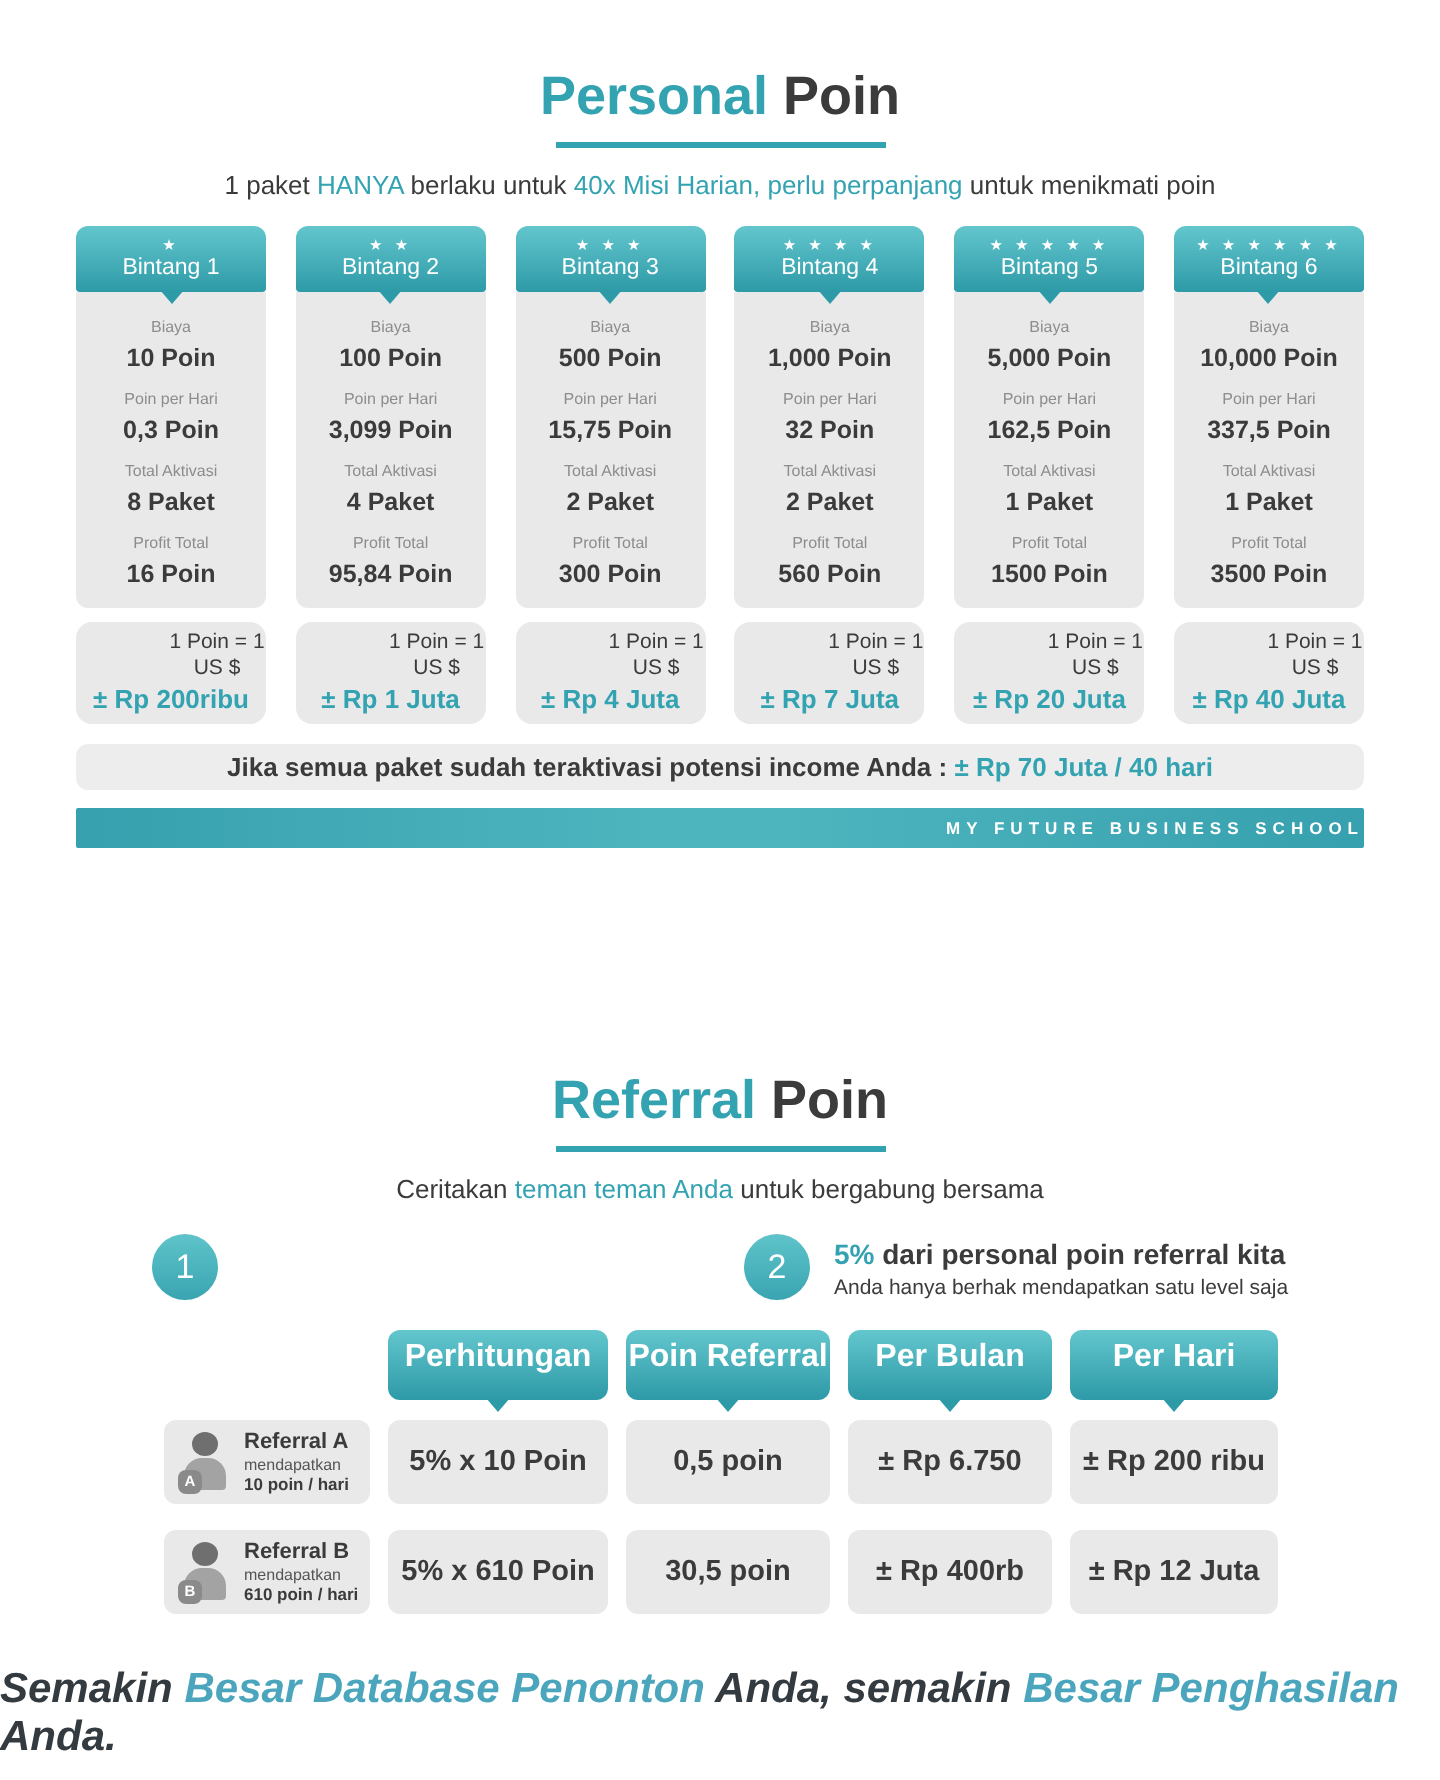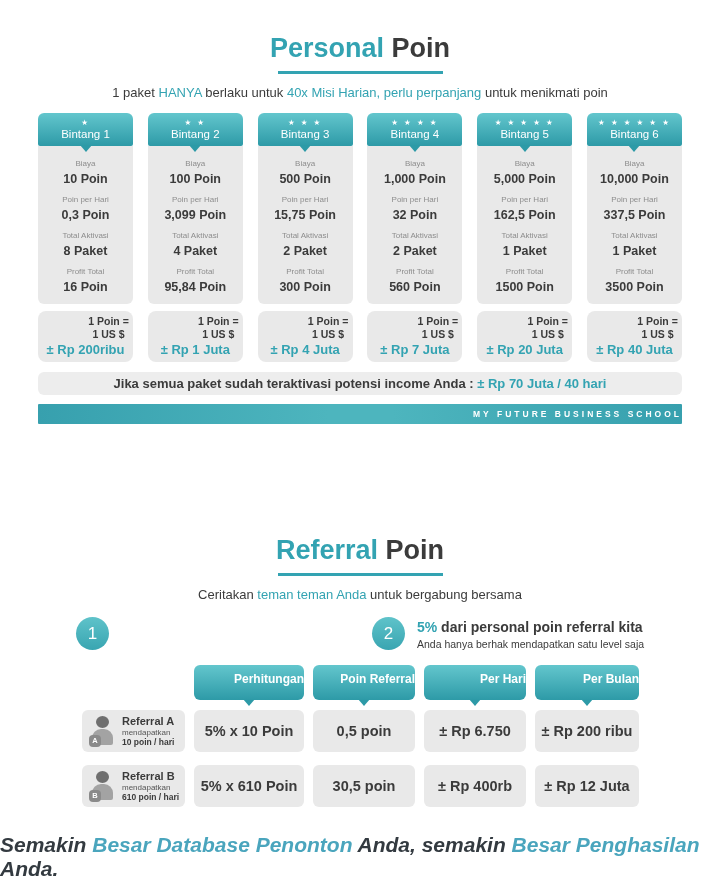--- a/index.html
+++ b/index.html
@@ -26,21 +26,21 @@
   .pname{font-size:11.5px;line-height:14px;}
   .ptr{position:absolute;left:50%;bottom:-6px;margin-left:-6px;width:0;height:0;
        border-left:6px solid transparent;border-right:6px solid transparent;
        border-top:7px solid var(--hdr-bot);z-index:2;}
   .pcol-b{background:var(--gray);border-radius:0 0 6px 6px;text-align:center;padding:4px 0 10px;}
   .plabel{font-size:8px;color:var(--label);margin-top:9px;line-height:10px;}
   .pval{font-size:12.5px;font-weight:bold;margin-top:3px;line-height:14px;}
 
   .xrow{margin:7px 38px 0;display:flex;justify-content:space-between;}
   .xbox{width:95px;background:var(--gray);border-radius:8px;text-align:center;padding:4px 0 5px;}
-  .xrate{font-size:10.5px;font-weight:bold;line-height:13px;margin-left:46px;}
+  .xrate{font-size:10.5px;font-weight:normal;line-height:13px;margin-left:46px;}
   .xidr{font-size:13px;font-weight:bold;color:var(--accent);line-height:15px;margin-top:1px;}
 
   .banner{margin:10px 38px 0;background:#ededed;border-radius:6px;height:23px;
           text-align:center;font-size:13px;font-weight:bold;line-height:23px;}
   .banner .acc{color:var(--accent);}
 
   .footbar{margin:9px 38px 0;height:20px;border-radius:1px;
            background:linear-gradient(90deg,#37a0ae,#4db5be 45%,#4db5be 55%,#37a0ae);
            color:#fff;font-size:8.5px;font-weight:bold;letter-spacing:3px;
            text-align:right;line-height:20px;}
@@ -55,22 +55,22 @@
            background:linear-gradient(180deg,#5fc3ca,#39a5b1);color:#fff;
            font-size:17px;font-weight:300;text-align:center;line-height:33px;}
   .ptext{margin-left:12px;padding-top:2px;}
   .ptitle{font-size:14px;font-weight:bold;line-height:17px;}
   .psub{font-size:10.5px;margin-top:2px;line-height:13px;}
 
   
   .rtable{margin:14px 0 0 82px;display:grid;
           grid-template-columns:103px 110px 102px 102px 104px;column-gap:9px;}
   .rhdr{position:relative;background:linear-gradient(180deg,var(--hdr-top),var(--hdr-bot));
-        border-radius:6px;height:35px;color:#fff;font-size:12px;font-weight:bold;
-        text-align:right;line-height:28px;}
+        border-radius:6px;height:35px;color:#fff;font-size:16px;font-weight:bold;
+        text-align:center;line-height:28px;}
   .rhdr .ptr{bottom:-6px;}
   .rrow-gap{height:10px;grid-column:1/6;}
   .rrow-gap2{height:13px;grid-column:1/6;}
   .rcell{background:var(--gray);border-radius:6px;height:42px;display:flex;
          align-items:center;justify-content:center;font-size:14.5px;font-weight:bold;}
   .rlabel{background:var(--gray);border-radius:6px;height:42px;display:flex;
           align-items:center;padding-left:7px;}
   .avatar{position:relative;width:27px;height:32px;flex:0 0 27px;}
   .av-head{position:absolute;top:1px;left:7px;width:13px;height:12px;border-radius:50%;background:#6f6f6f;}
   .av-body{position:absolute;bottom:2px;left:3px;width:21px;height:16px;border-radius:9px 9px 2px 2px;background:#a3a3a3;}
@@ -251,22 +251,22 @@
         <div class="ptitle"><span class="acc-t">5%</span><span> dari personal poin referral kita</span></div>
         <div class="psub"><span>Anda hanya berhak mendapatkan satu level saja</span><span class="acc-t"></span></div>
       </div>
     </div>
   </div>
 
   <div class="rtable">
     <div></div>
     <div class="rhdr"><span>Perhitungan</span><div class="ptr"></div></div>
     <div class="rhdr"><span>Poin Referral</span><div class="ptr"></div></div>
+    <div class="rhdr"><span>Per Bulan</span><div class="ptr"></div></div>
     <div class="rhdr"><span>Per Hari</span><div class="ptr"></div></div>
-    <div class="rhdr"><span>Per Bulan</span><div class="ptr"></div></div>
 
     <div class="rrow-gap"></div>
 
     <div class="rlabel">
       <div class="avatar">
         <div class="av-head"></div>
         <div class="av-body"></div>
         <div class="av-badge">A</div>
       </div>
       <div class="rl-text">

